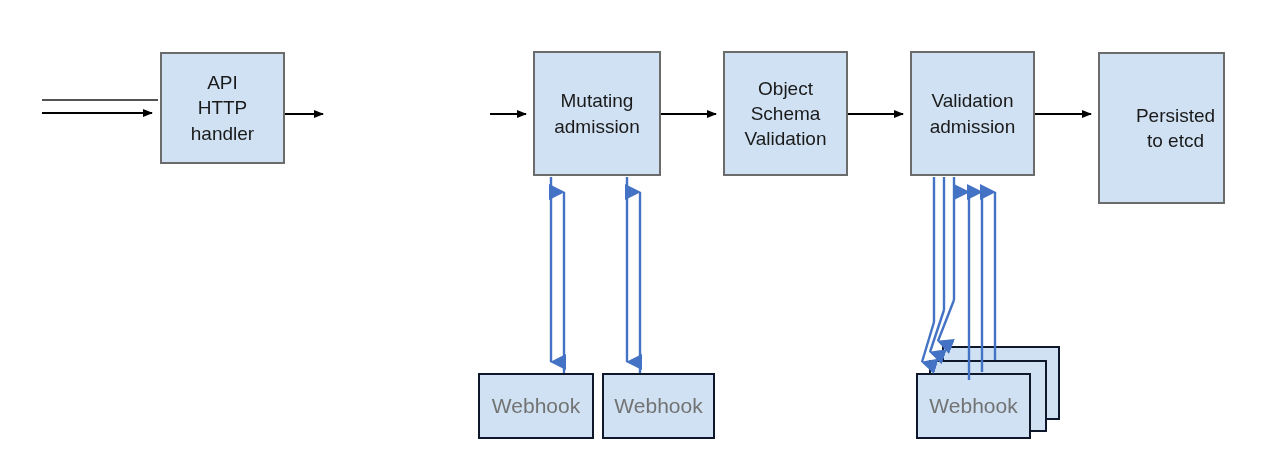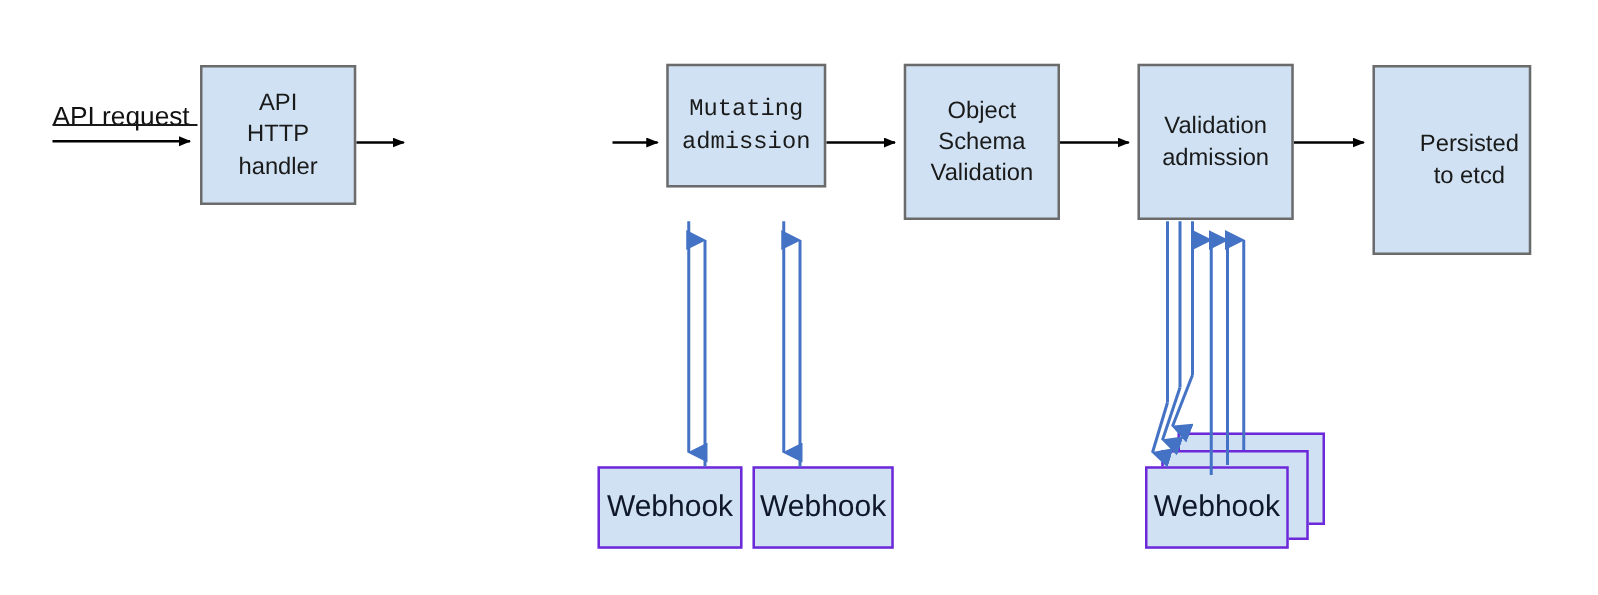--- a/index.html
+++ b/index.html
@@ -31,27 +31,27 @@
     font-size: 19px;
     line-height: 1.32;
     font-family: "Liberation Sans", sans-serif;
     white-space: pre-line;
     z-index: 5;
   }
   .webhook-box {
     position: absolute;
     box-sizing: border-box;
     background: #cfe1f2;
-    border: 2px solid #6d28d9;
+    border: 2px solid #0f172a;
     display: flex;
     align-items: center;
     justify-content: center;
     text-align: center;
-    color: #0f172a;
-    font-size: 24px;
+    color: #737373;
+    font-size: 21px;
     font-family: "Liberation Sans", sans-serif;
     z-index: 6;
   }
   .webhook-stack-back {
     z-index: 3;
   }
   .webhook-stack-mid {
     z-index: 4;
   }
   .webhook-stack-front {
@@ -95,28 +95,27 @@
       <line x1="42" y1="100" x2="158" y2="100" stroke="#1a1a1a" stroke-width="1.6"></line>
     </g>
 
     <line x1="285" y1="114" x2="323" y2="114" stroke="#000000" stroke-width="2" marker-end="url(#blkArrow)"></line>
     <line x1="490" y1="114" x2="526" y2="114" stroke="#000000" stroke-width="2" marker-end="url(#blkArrow)"></line>
     <line x1="661" y1="114" x2="716" y2="114" stroke="#000000" stroke-width="2" marker-end="url(#blkArrow)"></line>
     <line x1="848" y1="114" x2="903" y2="114" stroke="#000000" stroke-width="2" marker-end="url(#blkArrow)"></line>
     <line x1="1035" y1="114" x2="1091" y2="114" stroke="#000000" stroke-width="2" marker-end="url(#blkArrow)"></line>
   </svg>
 
-  <div class="entry-label" style="left:42px; top:82px;">API request</div>
 
   <div class="stage-box" style="left:160px; top:52px; width:125px; height:112px;">API
 HTTP
 handler</div>
 
 
-  <div class="stage-box" style="left:533px; top:51px; width:128px; height:99px;font-family:Liberation Mono, monospace;">Mutating
+  <div class="stage-box" style="left:533px; top:51px; width:128px; height:125px;">Mutating
 admission</div>
 
   <div class="stage-box" style="left:723px; top:51px; width:125px; height:125px;">Object
 Schema
 Validation</div>
 
   <div class="stage-box" style="left:910px; top:51px; width:125px; height:125px;">Validation
 admission</div>
 
   <div class="stage-box" style="left:1098px; top:52px; width:127px; height:152px;padding-left:28px;">Persisted

